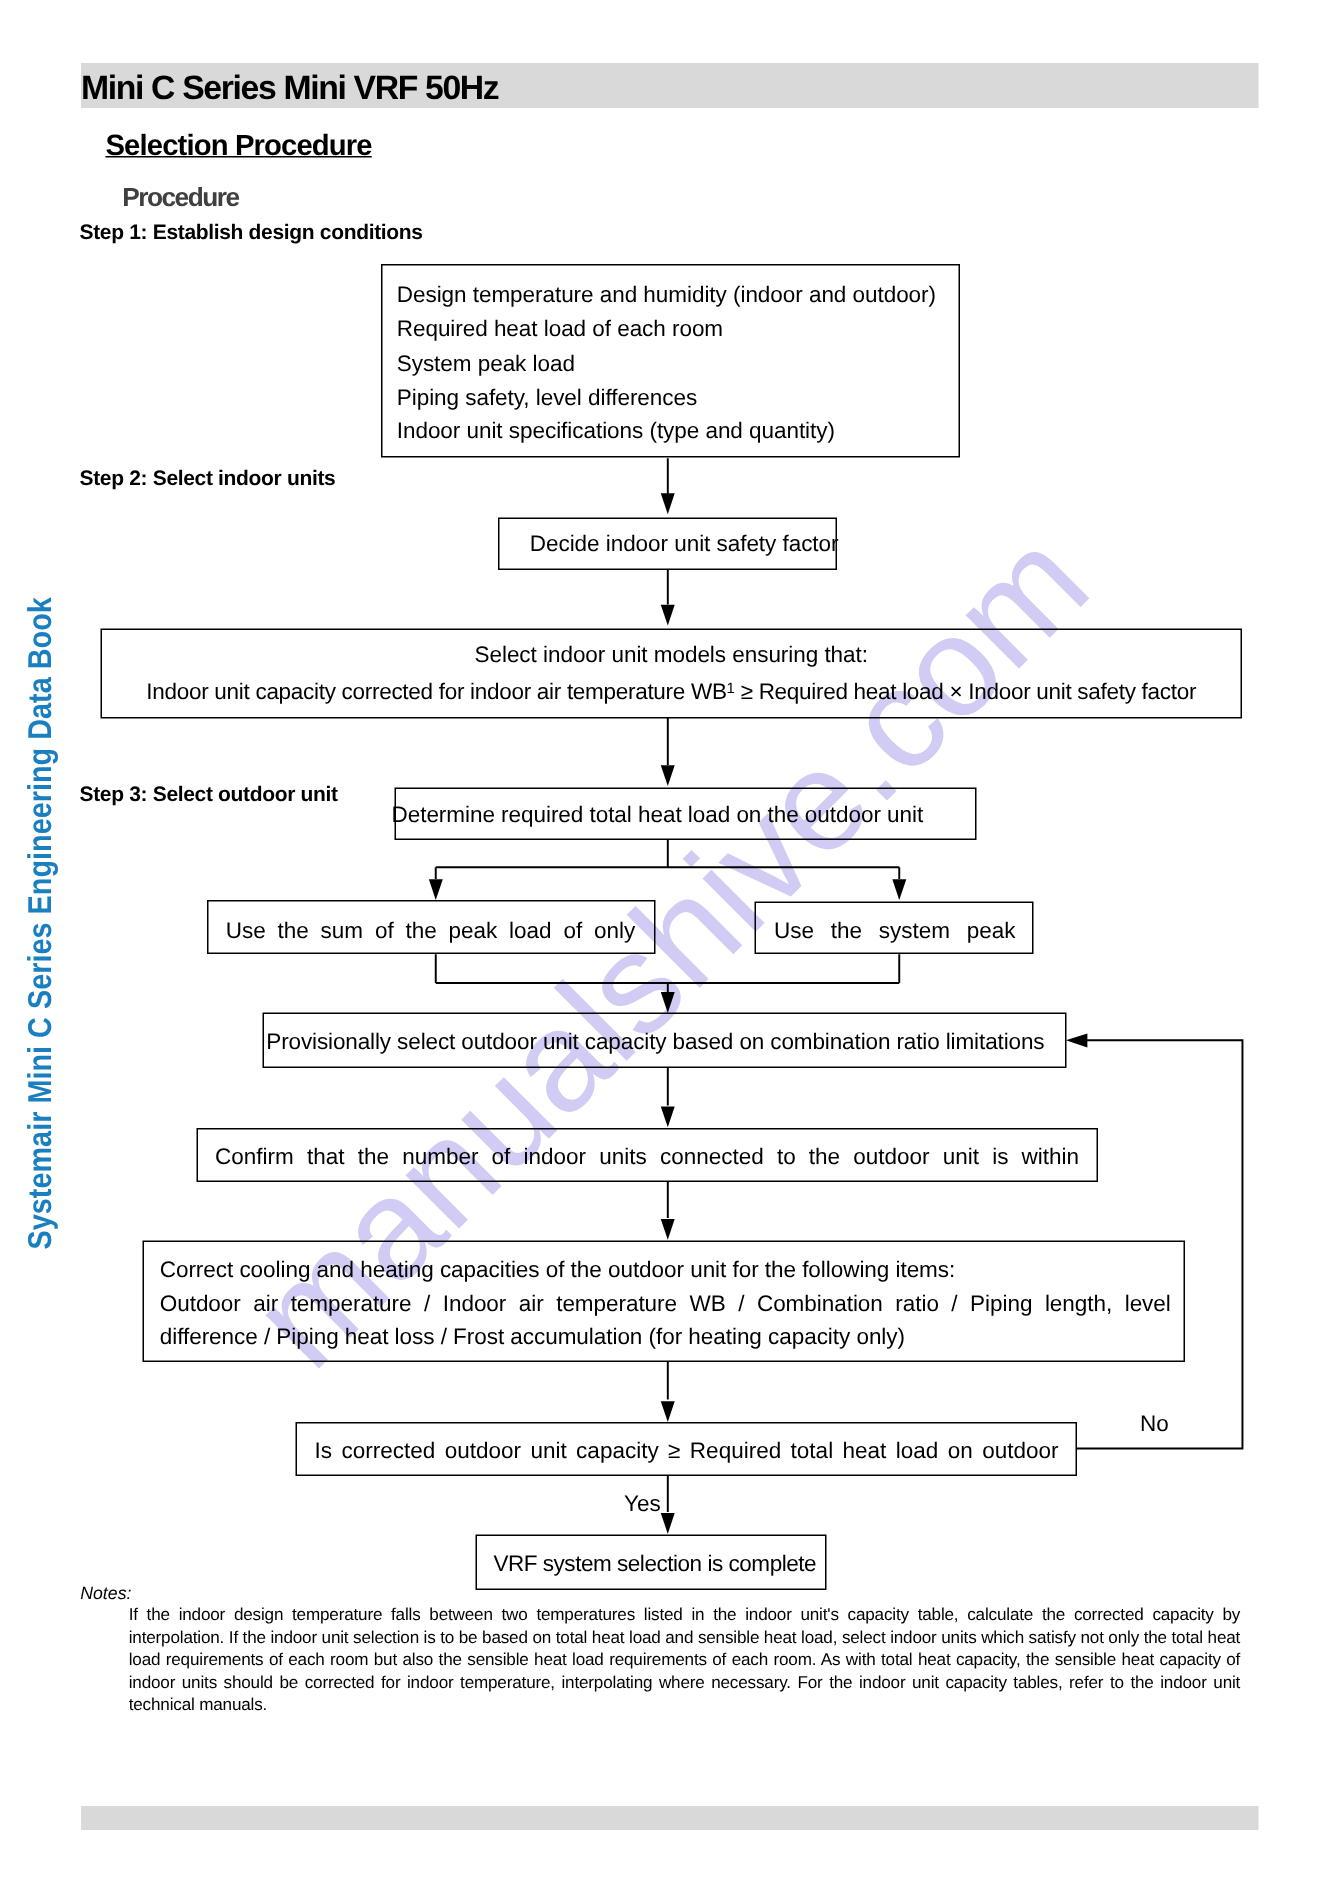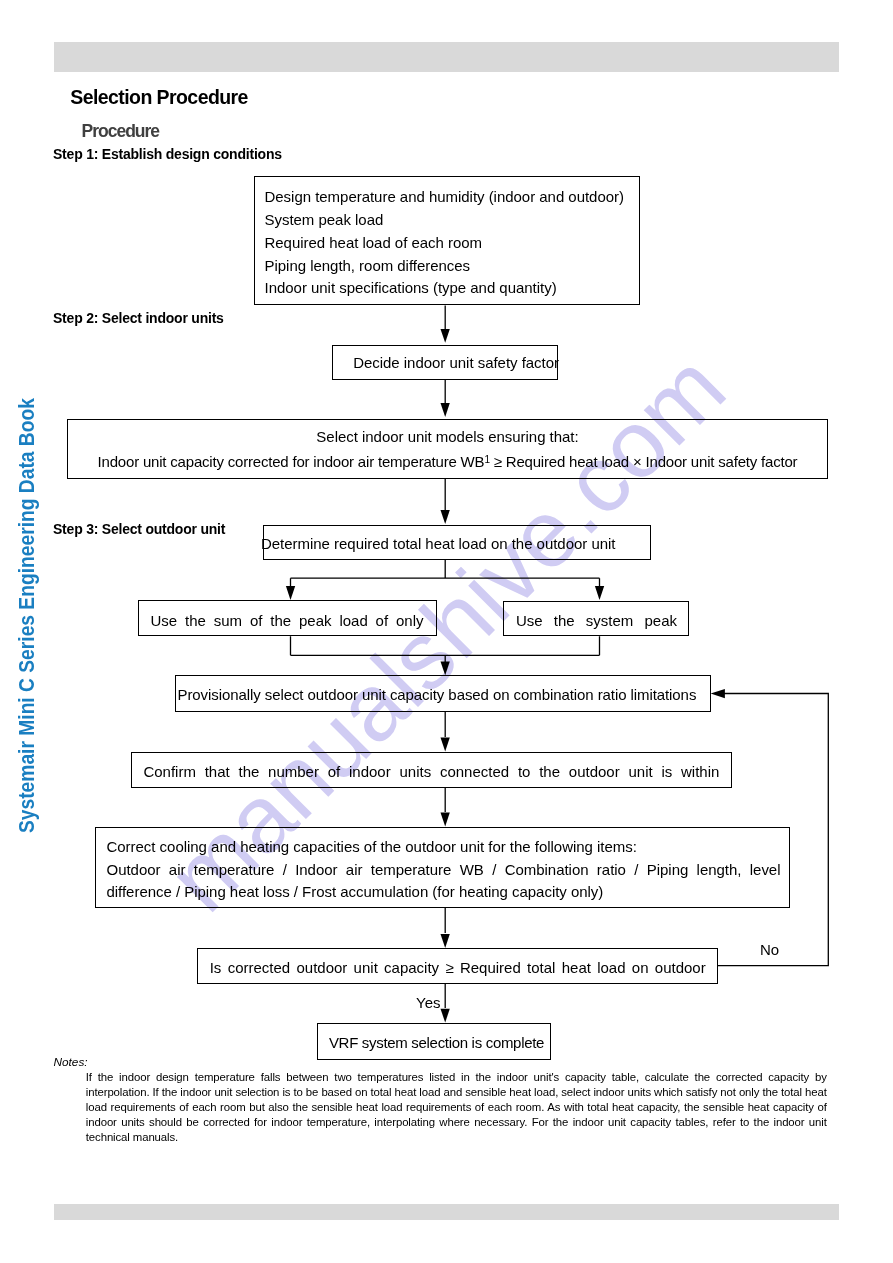--- a/index.html
+++ b/index.html
@@ -4,21 +4,21 @@
 <style>
   html,body{margin:0;padding:0;background:#fff;}
   body{width:893px;height:1263px;font-family:"Liberation Sans",sans-serif;
        position:relative;overflow:hidden;-webkit-font-smoothing:antialiased;}
   .page{position:absolute;left:0;top:0;width:893px;height:1263px;}
 
   
   #header-bar{position:absolute;left:54px;top:42px;width:785px;height:30px;background:#d9d9d9;}
   #header-title{position:absolute;left:54px;top:43.7px;width:760px;height:30px;
       font-size:22.5px;font-weight:bold;color:#000;line-height:30px;letter-spacing:-0.9px;}
-  #section-title{position:absolute;left:70.3px;top:86.7px;font-size:19.5px;font-weight:bold;color:#000;line-height:20px;letter-spacing:-0.58px;}
+  #section-title{position:absolute;left:70.3px;top:86.7px;font-size:19.5px;font-weight:bold;color:#000;line-height:20px;letter-spacing:-0.58px;text-decoration:underline;}
   #sub-title{position:absolute;left:81.5px;top:121.7px;font-size:17.5px;font-weight:bold;color:#404040;line-height:18px;letter-spacing:-1px;}
 
   .step-label{position:absolute;font-size:14px;font-weight:bold;color:#000;line-height:15px;white-space:nowrap;letter-spacing:-0.22px;}
 
   
   #sidebar{position:absolute;left:0;top:0;width:40px;height:1263px;}
   #sidebar-text{position:absolute;left:16px;top:833px;color:#1a7fc1;font-size:22px;font-weight:bold;
       white-space:nowrap;transform-origin:0 0;transform:rotate(-90deg) scale(0.874,1);line-height:22px;}
 
   
@@ -47,20 +47,21 @@
 
   <svg id="watermark" viewBox="0 0 893 1263">
     <text id="wm-text" x="208" y="917" font-family="Liberation Sans, sans-serif" font-size="95" font-weight="normal" fill="#d0ccf3" transform="rotate(-45 208 917)">manualshive.com</text>
   </svg>
 
   <div id="sidebar">
     <div id="sidebar-text" style="color: rgb(26, 127, 193);">Systemair Mini C Series Engineering Data Book</div>
   </div>
 
   <div id="header-bar"></div>
+  <div id="header-title">Mini C Series Mini VRF 50Hz</div>
   <div id="section-title">Selection Procedure</div>
   <div id="sub-title">Procedure</div>
 
   <div class="step-label" style="left:53px;top:147px">Step 1: Establish design conditions</div>
   <div class="step-label" style="left:53px;top:311px">Step 2: Select indoor units</div>
   <div class="step-label" style="left:53px;top:522px">Step 3: Select outdoor unit</div>
 
   <svg id="flow" viewBox="0 0 893 1263">
     <g stroke="#000" stroke-width="1.3" fill="none">
       <path d="M445.2 305.5 V330"></path>
@@ -85,23 +86,23 @@
       <path d="M440.5 812.6 H449.8 L445.2 826.5 Z"></path>
       <path d="M440.5 934.1 H449.8 L445.2 948.0 Z"></path>
       <path d="M440.5 1008.7 H449.8 L445.2 1022.6 Z"></path>
       <path d="M724.9 689 V698.3 L710.6 693.5 Z"></path>
     </g>
   </svg>
 
   <div class="fbox" style="left:254px;top:176px;width:386px;height:129px"></div>
   <div class="ftext" style="left:264.5px;top:186.2px">
     <div>Design temperature and humidity (indoor and outdoor)</div>
+    <div>Required heat load of each room</div>
     <div>System peak load</div>
-    <div>Required heat load of each room</div>
-    <div>Piping length, room differences</div>
+    <div>Piping safety, level differences</div>
     <div>Indoor unit specifications (type and quantity)</div>
   </div>
 
   <div class="fbox" style="left:332px;top:345px;width:226px;height:34.5px"></div>
   <div class="ftext" style="left:333px;top:352px;width:226px;text-align:right">Decide indoor unit safety factor</div>
 
   <div class="fbox" style="left:67px;top:419px;width:761px;height:59.5px"></div>
   <div class="ftext" style="left:67px;top:426px;width:761px;text-align:center">
     <div>Select indoor unit models ensuring that:</div>
     <div style="letter-spacing:-0.195px"><span>Indoor unit capacity corrected for indoor air temperature WB</span><sup style="font-size:10px;vertical-align:4px">1</sup><span> ≥ Required heat load × Indoor unit safety factor</span></div>

